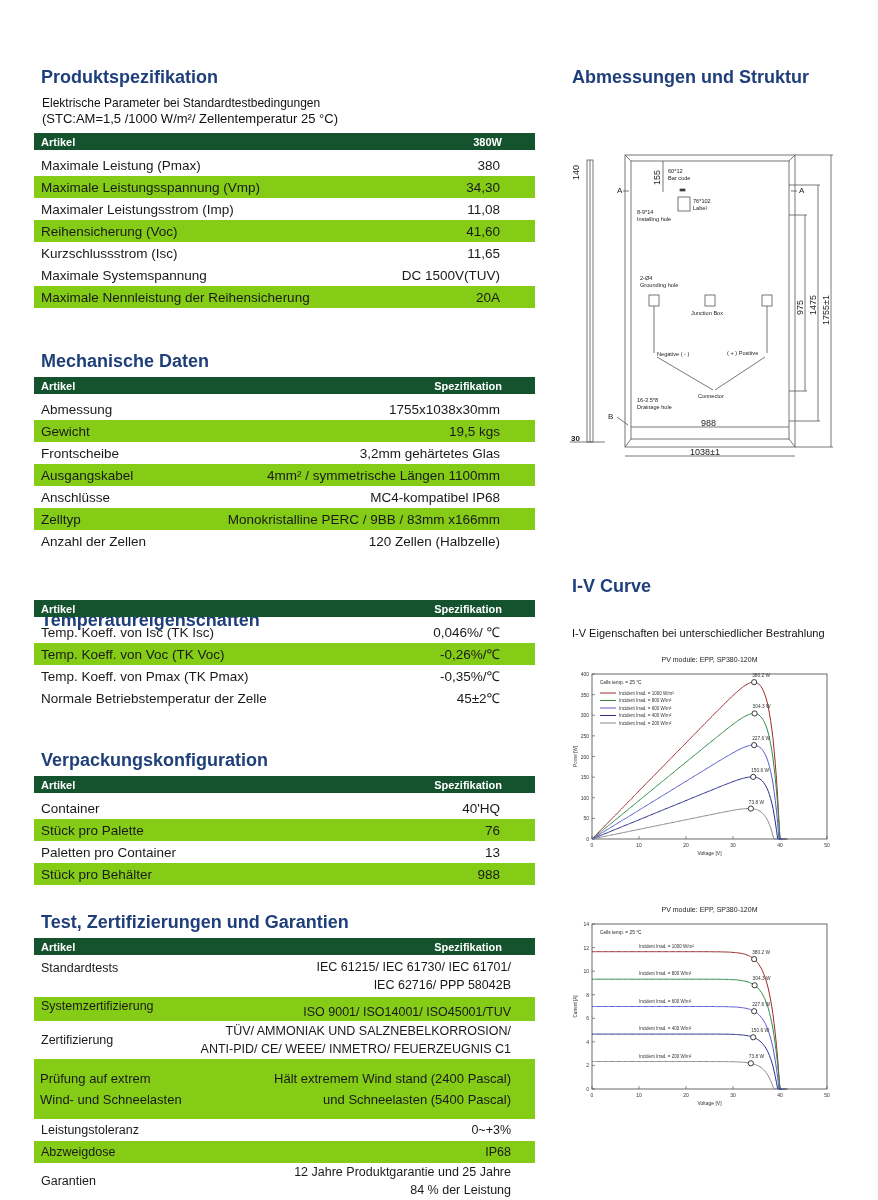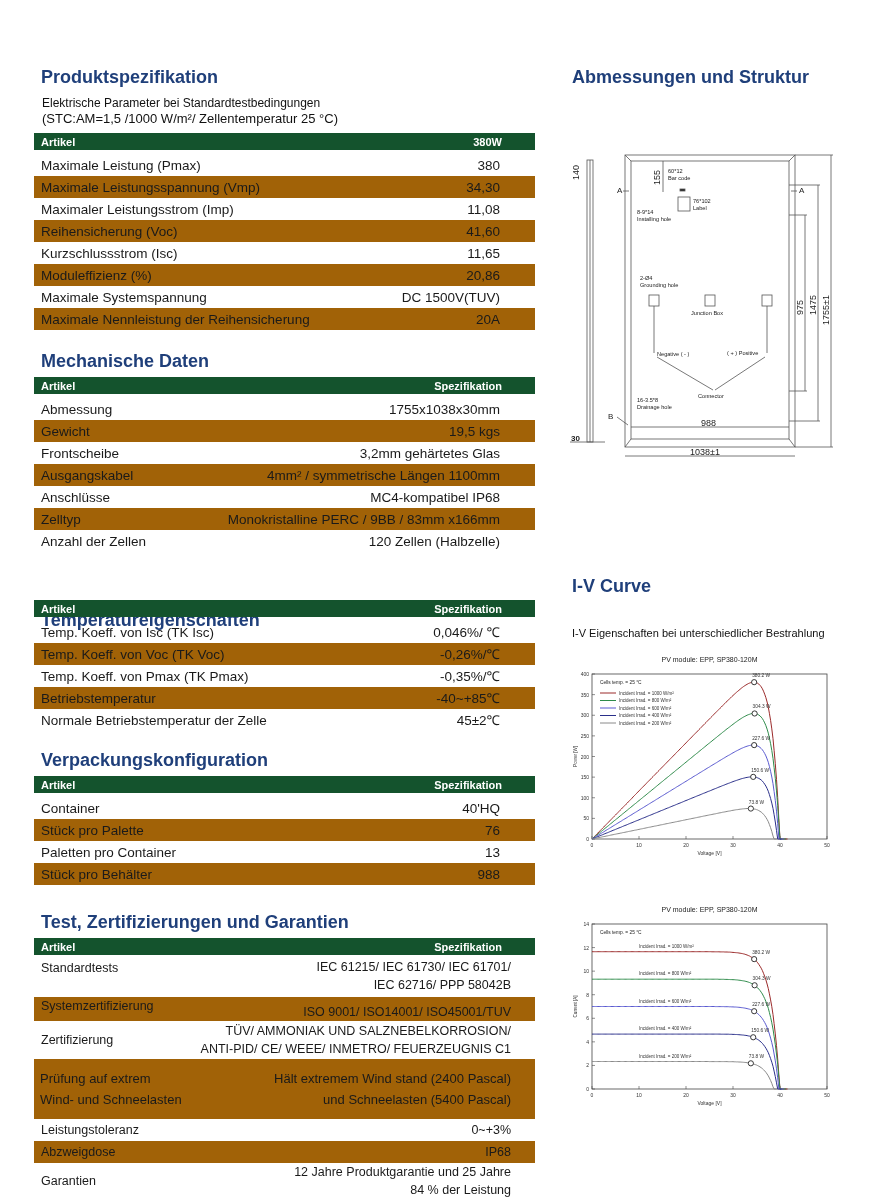--- a/index.html
+++ b/index.html
@@ -9,21 +9,21 @@
   .h2 { font-family: "Liberation Sans", sans-serif; font-weight: bold; font-size: 18px;
         color: #1f3f7a; margin: 0; white-space: nowrap; }
   .subtitle { font-size: 12px; line-height: 15px; color: #111; }
   table.spec { position: absolute; left: 34px; width: 501px; border-collapse: collapse;
                font-size: 13.5px; }
   table.spec th { background: #14532d; color: #fff; font-weight: bold; font-size: 11px;
                   height: 17px; padding: 0 7px; text-align: left; }
   table.spec th.r { text-align: right; padding-right: 33px; }
   table.spec td { height: 22px; padding: 0 7px; vertical-align: middle; white-space: nowrap; }
   table.spec td.r { text-align: right; padding-right: 35px; }
-  table.spec tr.alt td { background: #a16207; }
+  table.spec tr.alt td { background: #84cc16; }
   table.spec tr.gap td { height: 4px; padding: 0; }
   table.cert td { font-size: 12.5px; }
   table.cert td.r { padding-right: 24px; line-height: 18px; }
   .diagram { position: absolute; left: 565px; top: 145px; width: 275px; height: 320px; }
   .chart { position: absolute; }
   svg text { font-family: "Liberation Sans", sans-serif; }
 </style>
 </head>
 <body>
 
@@ -57,24 +57,20 @@
         <td class="r">11,08</td>
       </tr>
       <tr class="alt">
         <td>Reihensicherung (Voc)</td>
         <td class="r">41,60</td>
       </tr>
       <tr class="">
         <td>Kurzschlussstrom (Isc)</td>
         <td class="r">11,65</td>
       </tr>
-      <tr class="alt">
-        <td>Moduleffizienz (%)</td>
-        <td class="r">20,86</td>
-      </tr>
       <tr class="">
         <td>Maximale Systemspannung</td>
         <td class="r">DC 1500V(TUV)</td>
       </tr>
       <tr class="alt">
         <td>Maximale Nennleistung der Reihensicherung</td>
         <td class="r">20A</td>
       </tr>
     </tbody>
   </table>
@@ -140,24 +136,20 @@
         <td>Temp. Koeff. von Isc (TK Isc)</td>
         <td class="r">0,046%/ ℃</td>
       </tr>
       <tr class="alt">
         <td>Temp. Koeff. von Voc (TK Voc)</td>
         <td class="r">-0,26%/℃</td>
       </tr>
       <tr class="">
         <td>Temp. Koeff. von Pmax (TK Pmax)</td>
         <td class="r">-0,35%/℃</td>
-      </tr>
-      <tr class="alt">
-        <td>Betriebstemperatur</td>
-        <td class="r">-40~+85℃</td>
       </tr>
       <tr class="">
         <td>Normale Betriebstemperatur der Zelle</td>
         <td class="r">45±2℃</td>
       </tr>
     </tbody>
   </table>
 
 <h2 class="h2 abs" style="left:41px;top:750px;">Verpackungskonfiguration</h2>
 <table class="spec" style="top:776px;">

